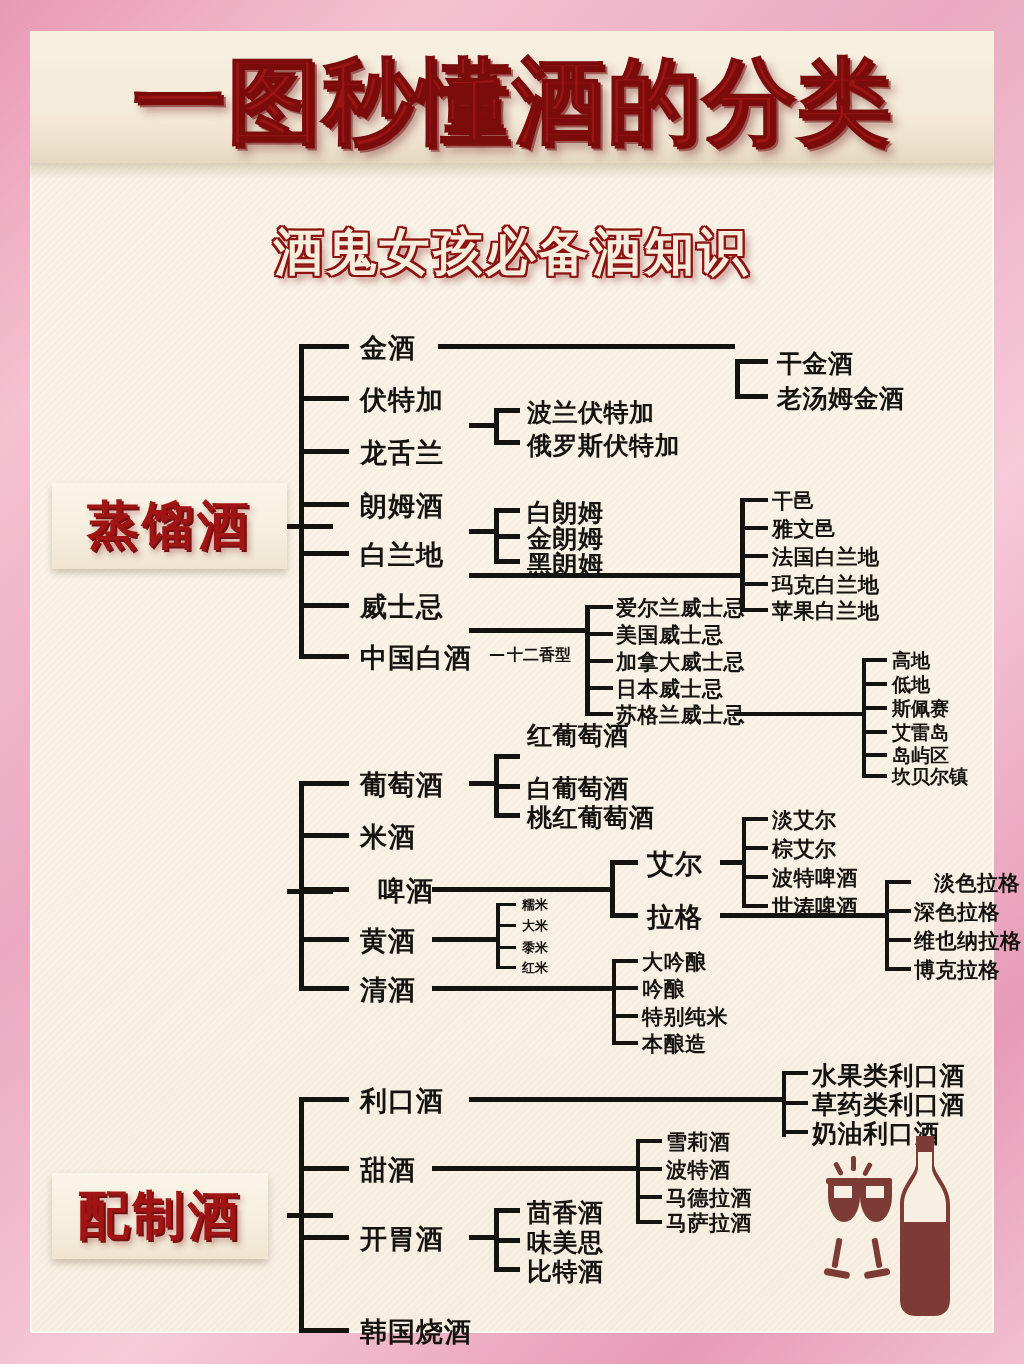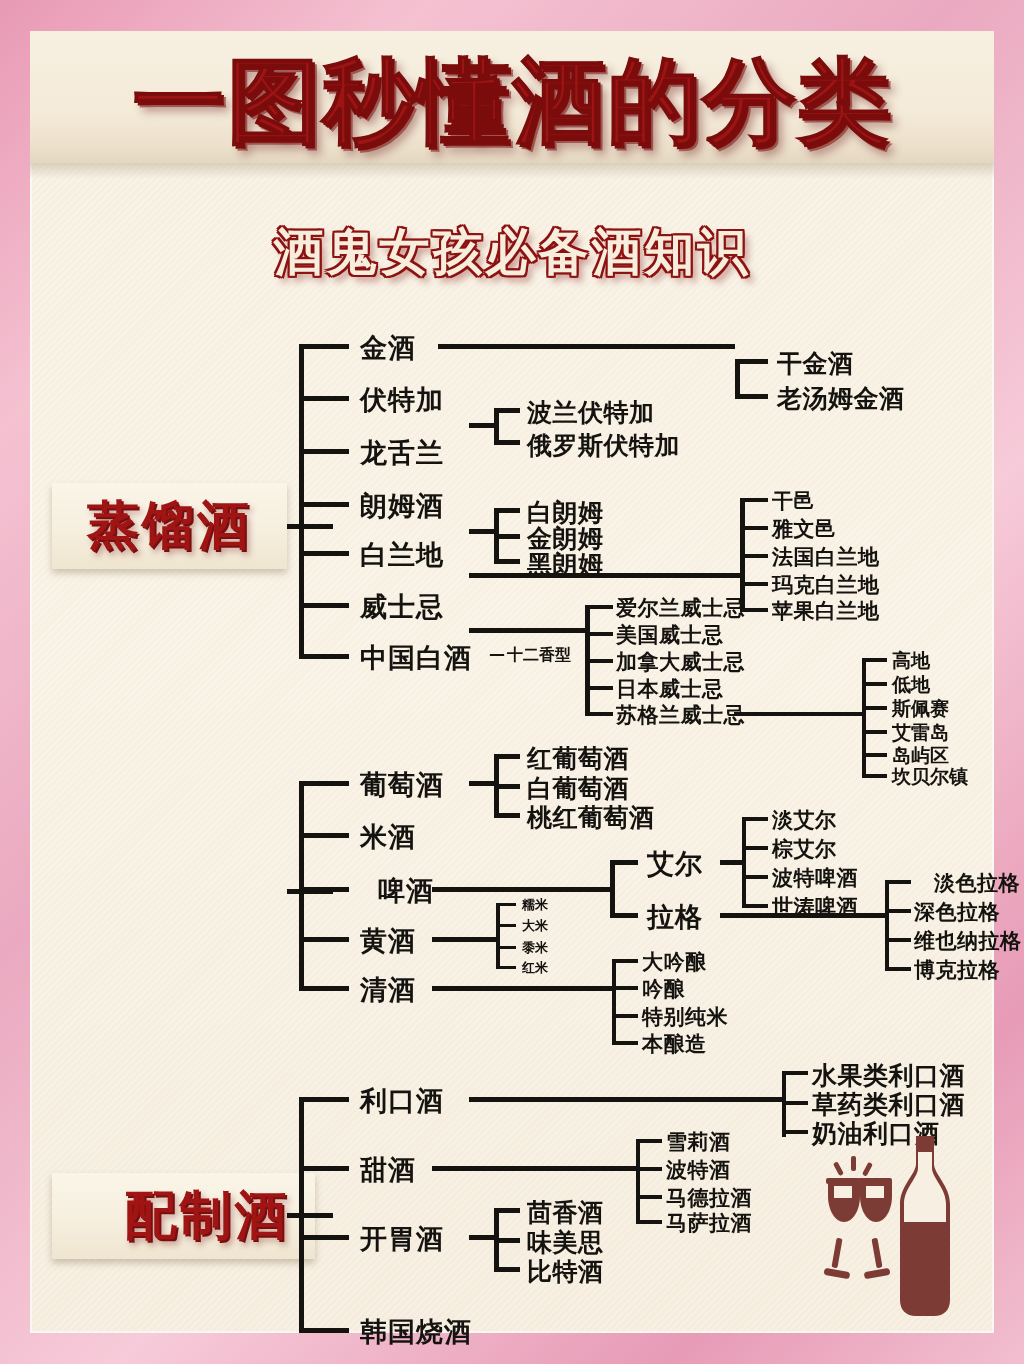--- a/index.html
+++ b/index.html
@@ -191,21 +191,21 @@
     <div class="n l1" style="left:330px;top:788px;">米酒</div>
     <div class="n l1" style="left:330px;top:842px;margin-left:18px;">啤酒</div>
     <div class="n l1" style="left:330px;top:892px;">黄酒</div>
     <div class="n l1" style="left:330px;top:941px;">清酒</div>
 
     <div class="h" style="left:439px;top:750px;width:25px;"></div>
     <div class="v" style="left:464px;top:723px;height:62px;"></div>
     <div class="h" style="left:464px;top:723px;width:26px;"></div>
     <div class="h" style="left:464px;top:753px;width:26px;"></div>
     <div class="h" style="left:464px;top:782px;width:26px;"></div>
-    <div class="n l2" style="left:497px;top:711px;">红葡萄酒</div>
+    <div class="n l2" style="left:497px;top:688px;">红葡萄酒</div>
     <div class="n l2" style="left:497px;top:741px;">白葡萄酒</div>
     <div class="n l2" style="left:497px;top:770px;">桃红葡萄酒</div>
 
     <div class="h" style="left:402px;top:856px;width:178px;"></div>
     <div class="v" style="left:580px;top:829px;height:58px;"></div>
     <div class="h" style="left:580px;top:829px;width:28px;"></div>
     <div class="h" style="left:580px;top:882px;width:28px;"></div>
     <div class="n l1" style="left:617px;top:815px;">艾尔</div>
     <div class="n l1" style="left:617px;top:868px;">拉格</div>
 
@@ -246,21 +246,21 @@
     <div class="v4" style="left:582px;top:928px;height:86px;"></div>
     <div class="h4" style="left:582px;top:928px;width:26px;"></div>
     <div class="h4" style="left:582px;top:955px;width:26px;"></div>
     <div class="h4" style="left:582px;top:983px;width:26px;"></div>
     <div class="h4" style="left:582px;top:1010px;width:26px;"></div>
     <div class="n l3" style="left:612px;top:917px;">大吟酿</div>
     <div class="n l3" style="left:612px;top:944px;">吟酿</div>
     <div class="n l3" style="left:612px;top:972px;">特别纯米</div>
     <div class="n l3" style="left:612px;top:999px;">本酿造</div>
 
-    <div class="root" style="left:22px;top:1142px;width:216px;height:86px;padding-left:47px;">
+    <div class="root" style="left:22px;top:1142px;width:216px;height:86px;">
       <span>配制酒</span>
     </div>
     <div class="h" style="left:257px;top:1182px;width:46px;"></div>
     <div class="v" style="left:269px;top:1066px;height:236px;"></div>
     <div class="h" style="left:269px;top:1066px;width:50px;"></div>
     <div class="h" style="left:269px;top:1135px;width:50px;"></div>
     <div class="h" style="left:269px;top:1204px;width:50px;"></div>
     <div class="h" style="left:269px;top:1297px;width:50px;"></div>
 
     <div class="n l1" style="left:330px;top:1052px;">利口酒</div>

